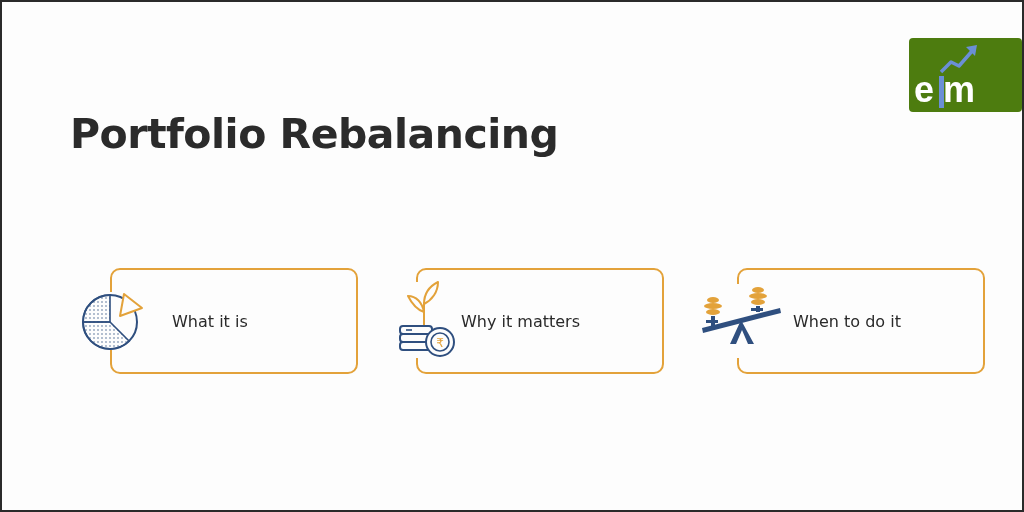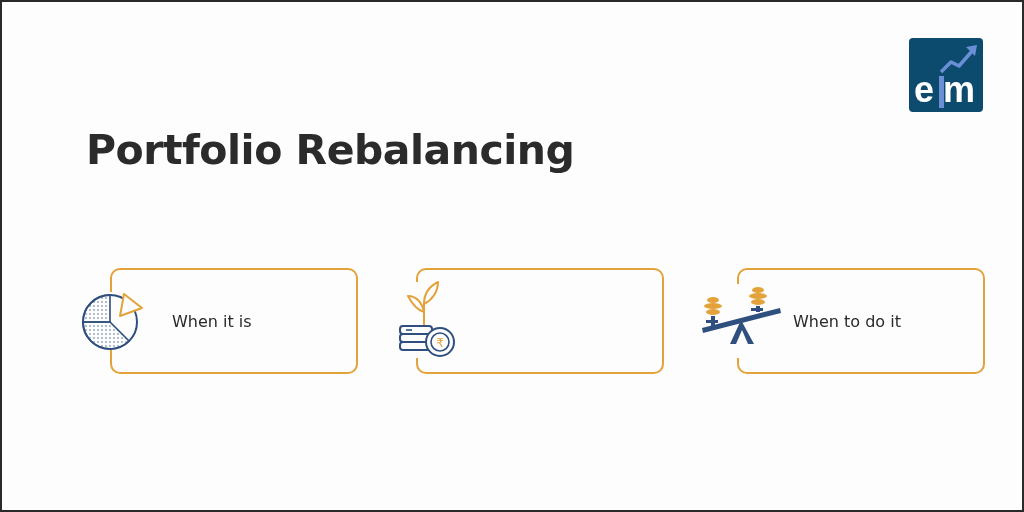--- a/index.html
+++ b/index.html
@@ -10,25 +10,25 @@
     position:relative;
   }
   .frame {
     position:absolute; left:0; top:0; width:1020px; height:508px;
     border:2px solid #2a2a2a; background:#fdfdfd;
   }
   .title {
     position:absolute; left:70px; top:106px;
     font-family:"DejaVu Sans", sans-serif;
     font-weight:bold; font-size:41px; letter-spacing:-0.5px;
-    color:#2b2b2b; margin:16px; line-height:56px;
+    color:#2b2b2b; margin:0; line-height:56px;
   }
   .logo {
     position:absolute; left:909px; top:38px; width:74px; height:74px;
-    background:#0c4a6e; border-radius:4px; overflow:hidden;
+    background:#4d7c0f; border-radius:4px; overflow:hidden;padding-left:39px;
   }
   .logo-text {
     position:absolute; left:5px; bottom:2px;
     font-family:"Liberation Sans", sans-serif; font-size:36px; font-weight:bold;
     color:#ffffff; line-height:40px; letter-spacing:-1px;
   }
   .logo-bar {
     position:absolute; left:30px; top:38px; width:5px; height:32px; background:#6b8fd6;
   }
   .logo-arrow { position:absolute; left:30px; top:6px; }
@@ -58,36 +58,37 @@
     <polygon points="27,3 38,1 36,12" fill="#6b8fd6"></polygon>
   </svg>
   <div class="logo-bar"></div>
   <div class="logo-text">
     <span>e</span><span style="display:inline-block;width:10px;"></span><span>m</span>
   </div>
 </div>
 
 <div class="card" style="left:110px;">
   <div class="card-mask" style="left:-4px; top:22px; width:8px; height:58px;"></div>
-  <span class="card-label" style="left:60px;">When it is</span>
+  <span class="card-label" style="left:60px;">What it is</span>
 </div>
 <svg class="icon" style="left:80px; top:288px;" width="66" height="66" viewBox="0 0 66 66">
   <defs>
     <pattern id="dots" width="4" height="4" patternUnits="userSpaceOnUse">
       <circle cx="2" cy="2" r="0.7" fill="#2f4f7f"></circle>
     </pattern>
   </defs>
   <circle cx="30" cy="34" r="27" fill="none" stroke="#2f4f7f" stroke-width="2"></circle>
   <path d="M30,34 L30,7 A27,27 0 0 0 3,34 Z" fill="url(#dots)" stroke="#2f4f7f" stroke-width="1.6"></path>
   <path d="M30,34 L3,34 A27,27 0 0 0 49,53 Z" fill="url(#dots)" stroke="#2f4f7f" stroke-width="1.6"></path>
   <polygon points="40,28 44,6 62,20" fill="#fdfdfd" stroke="#e3a23a" stroke-width="2" stroke-linejoin="round"></polygon>
 </svg>
 
 <div class="card" style="left:416px;">
   <div class="card-mask" style="left:-4px; top:12px; width:8px; height:76px;"></div>
+  <span class="card-label" style="left:43px;">Why it matters</span>
 </div>
 <svg class="icon" style="left:394px; top:280px;" width="66" height="78" viewBox="0 0 66 78">
   <path d="M30,46 L30,22" fill="none" stroke="#e3a23a" stroke-width="2"></path>
   <path d="M30,24 C30,12 36,6 44,2 C44,12 38,20 30,24 Z" fill="none" stroke="#e3a23a" stroke-width="2" stroke-linejoin="round"></path>
   <path d="M30,32 C24,30 18,24 14,16 C22,16 28,22 30,32 Z" fill="none" stroke="#e3a23a" stroke-width="2" stroke-linejoin="round"></path>
   <rect x="6" y="46" width="32" height="8" rx="3" fill="#fdfdfd" stroke="#2f4f7f" stroke-width="2"></rect>
   <rect x="6" y="54" width="32" height="8" rx="3" fill="#fdfdfd" stroke="#2f4f7f" stroke-width="2"></rect>
   <rect x="6" y="62" width="32" height="8" rx="3" fill="#fdfdfd" stroke="#2f4f7f" stroke-width="2"></rect>
   <line x1="12" y1="50" x2="18" y2="50" stroke="#2f4f7f" stroke-width="1.6"></line>
   <circle cx="46" cy="62" r="14" fill="#fdfdfd" stroke="#2f4f7f" stroke-width="2"></circle>

